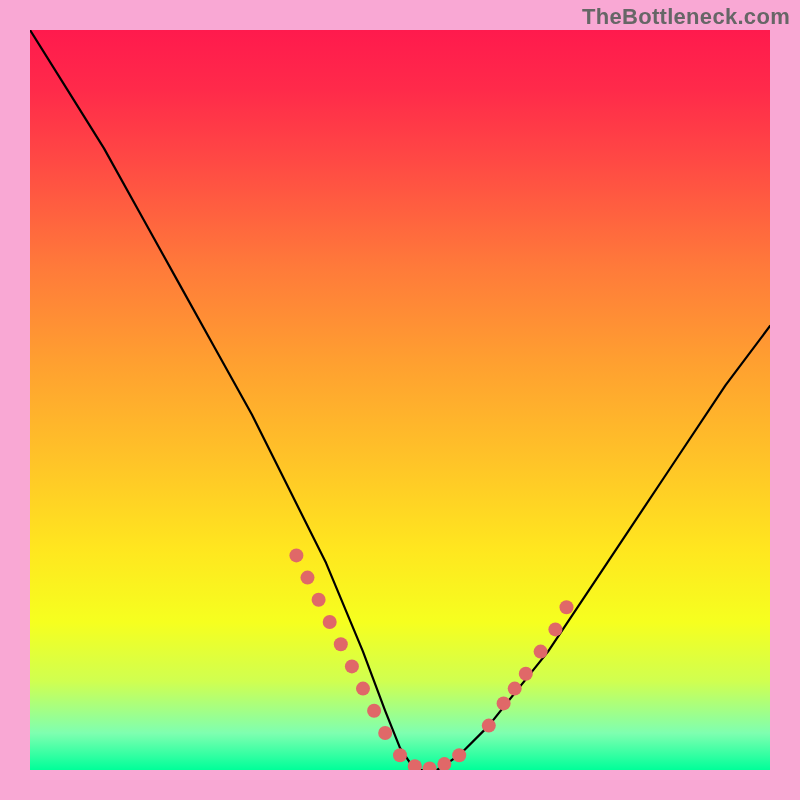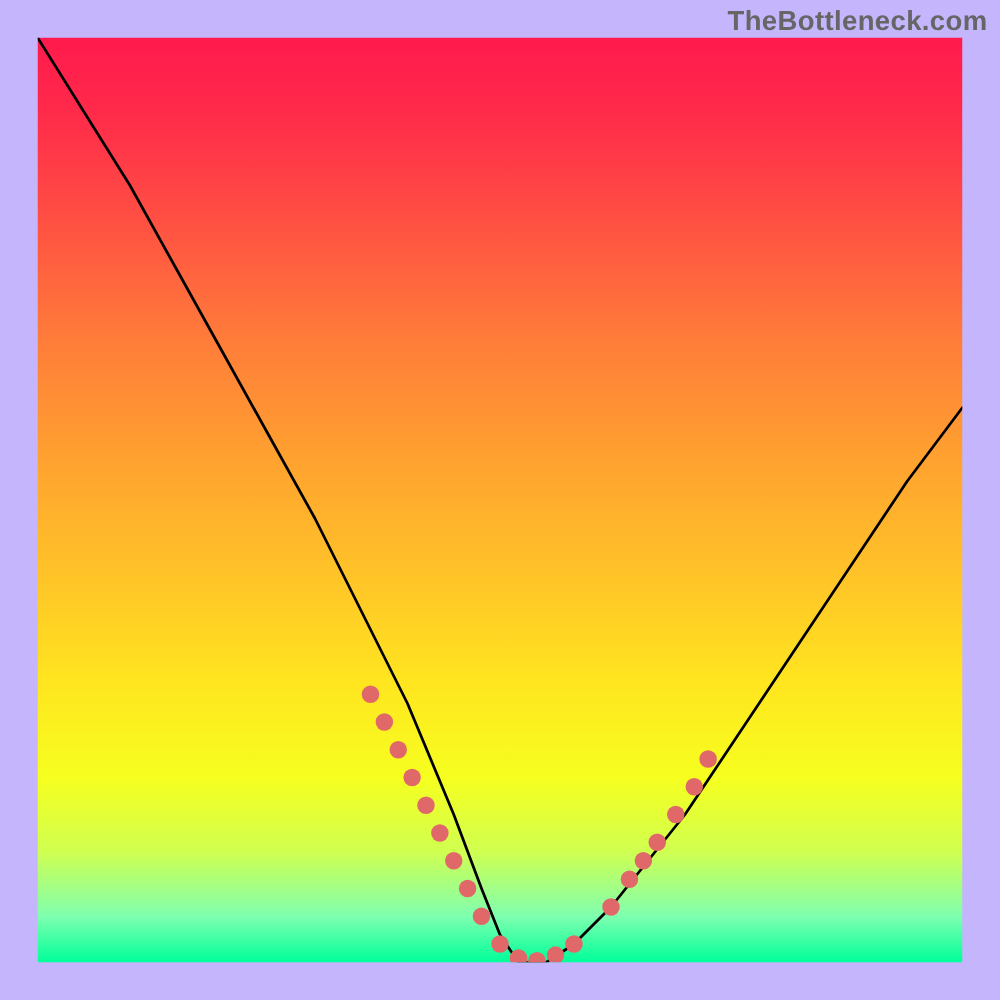--- a/index.html
+++ b/index.html
@@ -8,21 +8,21 @@
     width: 800px;
     height: 800px;
     background: #000;
     font-family: Arial, Helvetica, sans-serif;
     overflow: hidden;
   }
   .stage {
     position: relative;
     width: 800px;
     height: 800px;
-    background: #c4b5fd;
+    background: #f9a8d4;
   }
   .plot-area {
     position: absolute;
     left: 30px;
     top: 30px;
     width: 740px;
     height: 740px;
     overflow: hidden;
   }
   .gradient-bg {

